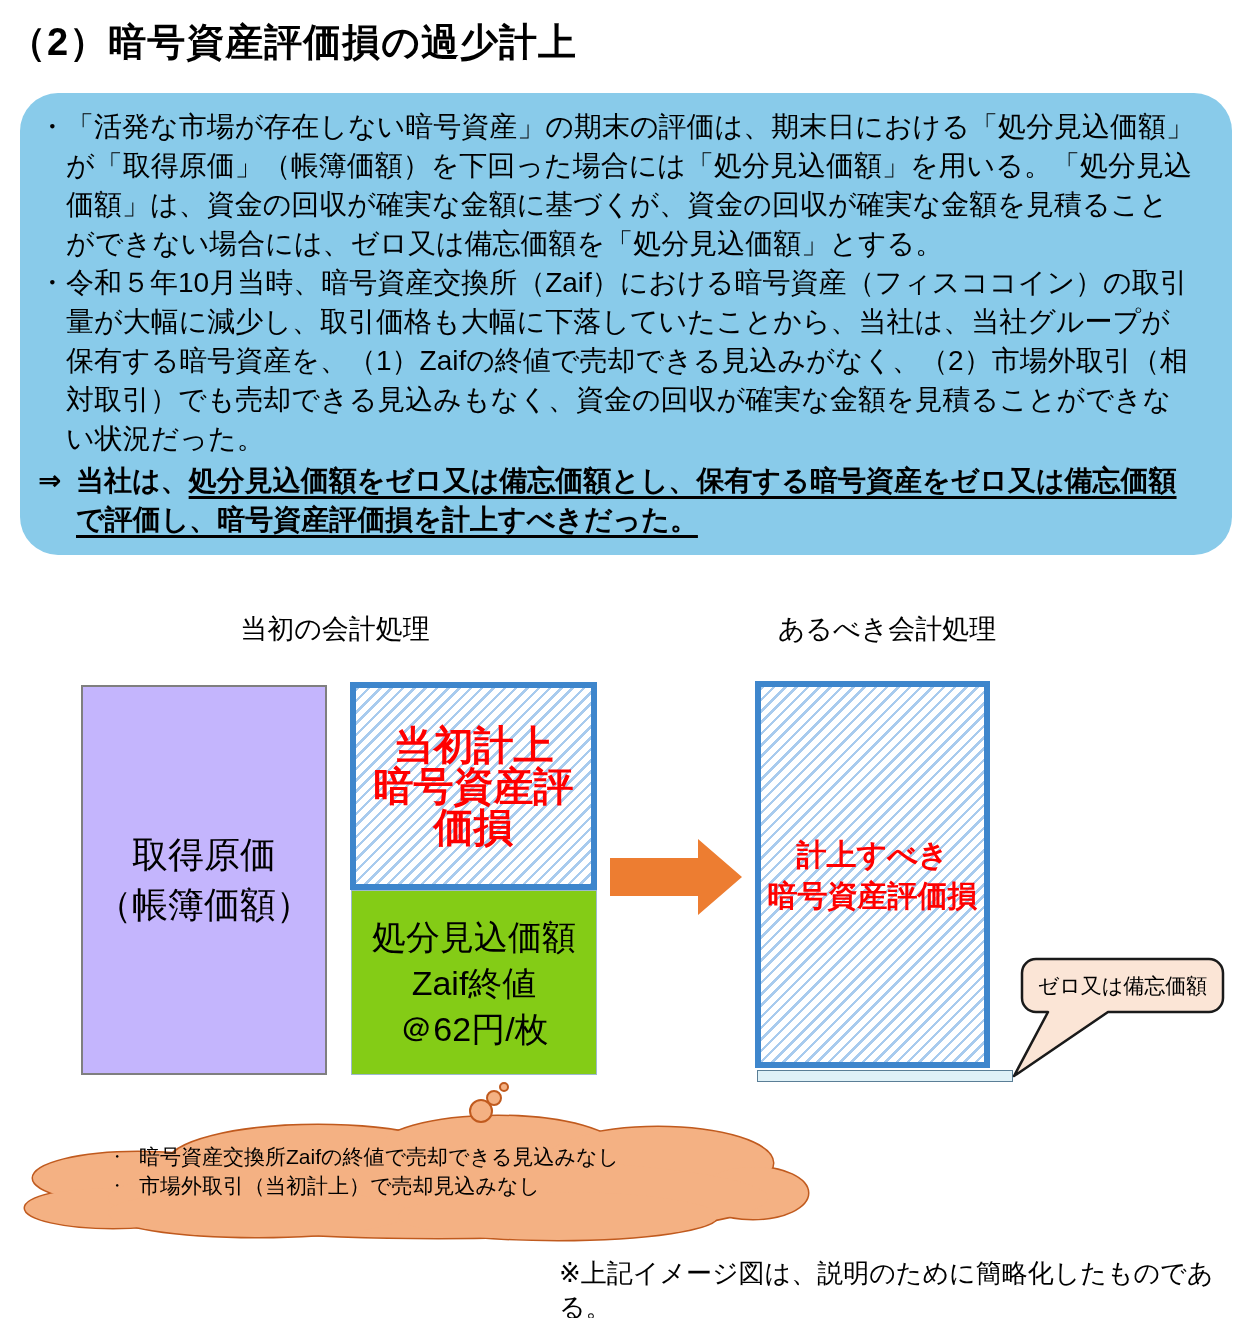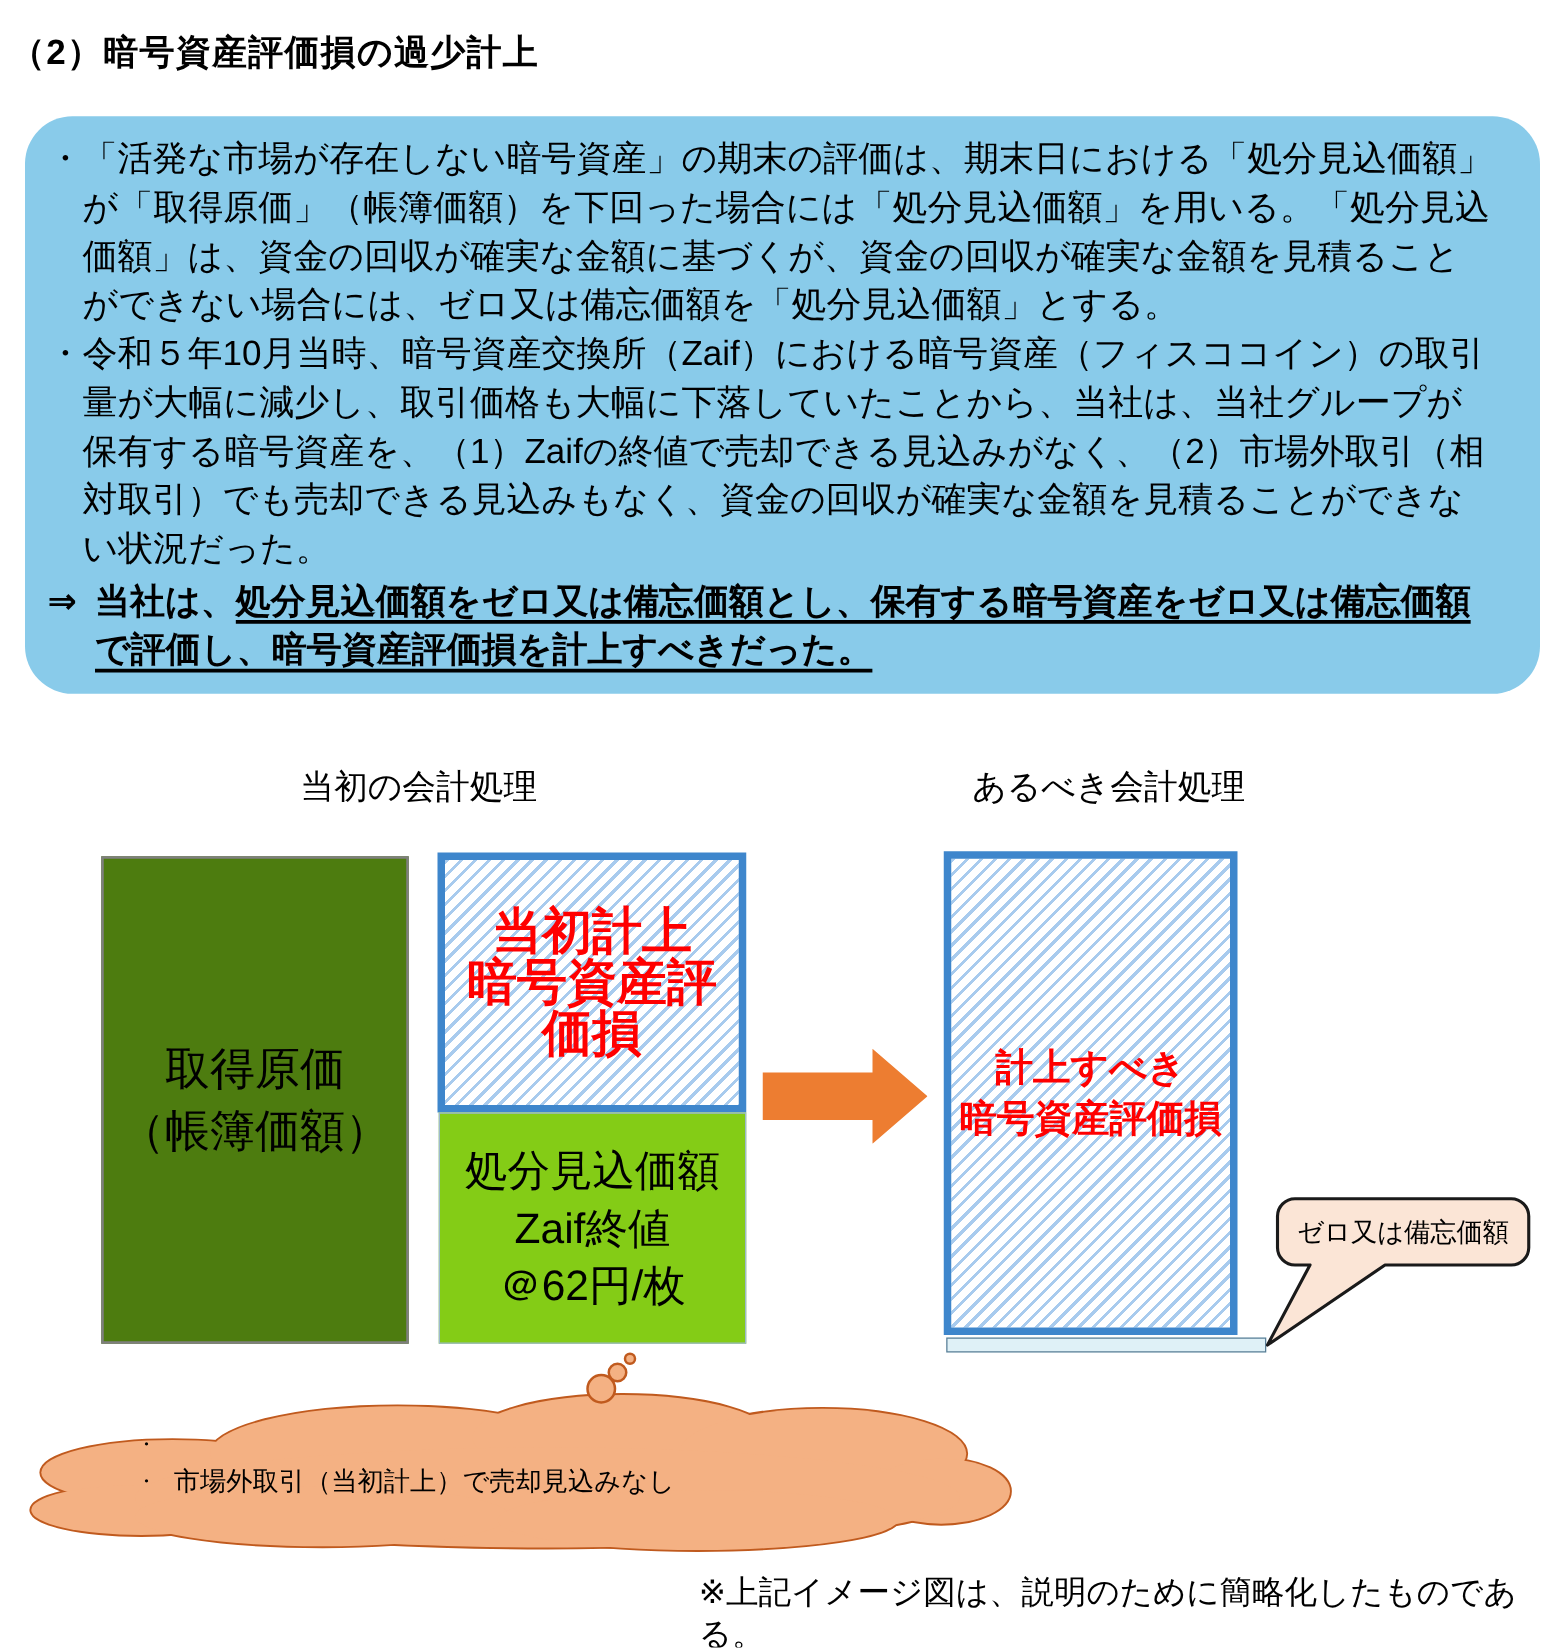--- a/index.html
+++ b/index.html
@@ -4,21 +4,21 @@
 <style>
   html,body{margin:0;padding:0;background:#ffffff;}
   body{
     width:1244px;height:1318px;position:relative;overflow:hidden;
     font-family:"Liberation Sans","DejaVu Sans",sans-serif;color:#000;
   }
   .abs{position:absolute;}
 
   
   .page-title{
-    left:8px;top:22px;font-size:28px;line-height:40px;font-weight:600;
+    left:8px;top:22px;font-size:38px;line-height:40px;font-weight:600;
     letter-spacing:1px;
     text-align:center;
   }
 
   
   .summary-box{
     left:20px;top:93px;width:1212px;height:462px;background:#89CBEA;
     border-radius:38px;box-sizing:border-box;padding:14px 36px 0 18px;
   }
   .srow{display:flex;font-size:28px;line-height:39px;}
@@ -34,21 +34,21 @@
   }
 
   
   .col-header{font-size:27px;line-height:34px;text-align:center;width:320px;}
 
   
   .box{box-sizing:border-box;display:flex;flex-direction:column;
        align-items:center;justify-content:center;text-align:center;}
   .green-box{
     left:81px;top:685px;width:246px;height:390px;
-    background:#4d7c0f;border:2px solid #7F7F7F;
+    background:#c4b5fd;border:2px solid #7F7F7F;
     font-size:36px;line-height:50px;
   }
   .hatch{
     background-color:#ffffff;
     background-image:repeating-linear-gradient(135deg,#A8CBEE 0 2.5px,rgba(0,0,0,0) 2.5px 8px);
     border:6px solid #3E86CC;
   }
   .initial-loss-box{
     left:350px;top:682px;width:247px;height:208px;
     font-size:40px;line-height:41px;font-weight:700;color:#FF0000;
@@ -165,20 +165,21 @@
     <ellipse cx="640" cy="55" rx="115" ry="36"></ellipse>
     <ellipse cx="735" cy="85" rx="55" ry="26"></ellipse>
     <ellipse cx="420" cy="90" rx="330" ry="40"></ellipse>
     <ellipse cx="240" cy="105" rx="150" ry="24"></ellipse>
     <ellipse cx="540" cy="108" rx="160" ry="24"></ellipse>
   </g>
 </svg>
 <div class="abs cloud-text">
   <div class="crow">
     <span class="cmark">・</span>
+    <span>暗号資産交換所Zaifの終値で売却できる見込みなし</span>
   </div>
   <div class="crow">
     <span class="cmark">・</span>
     <span>市場外取引（当初計上）で売却見込みなし</span>
   </div>
 </div>
 
 <div class="abs tcircle tc1"></div>
 <div class="abs tcircle tc2"></div>
 <div class="abs tcircle tc3"></div>

